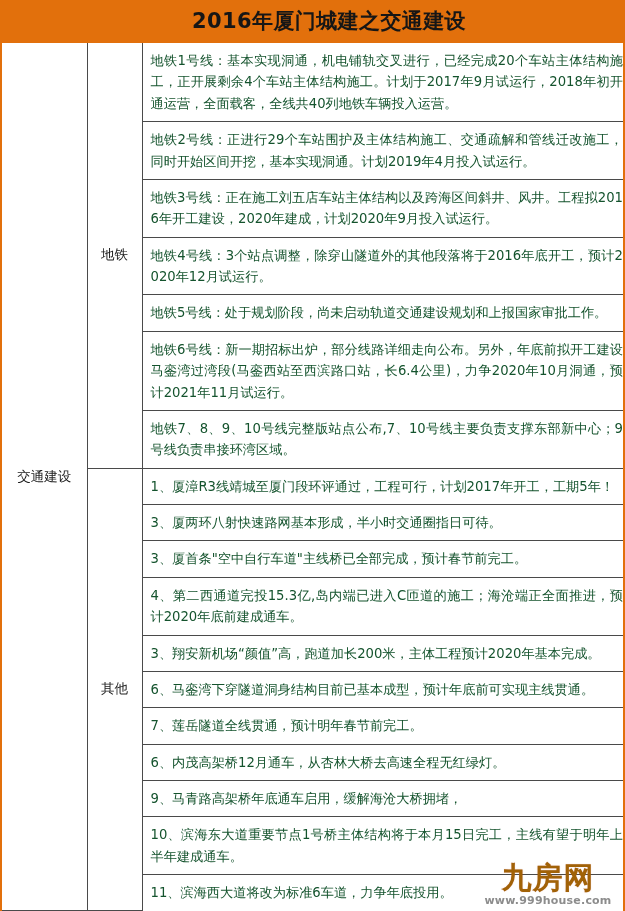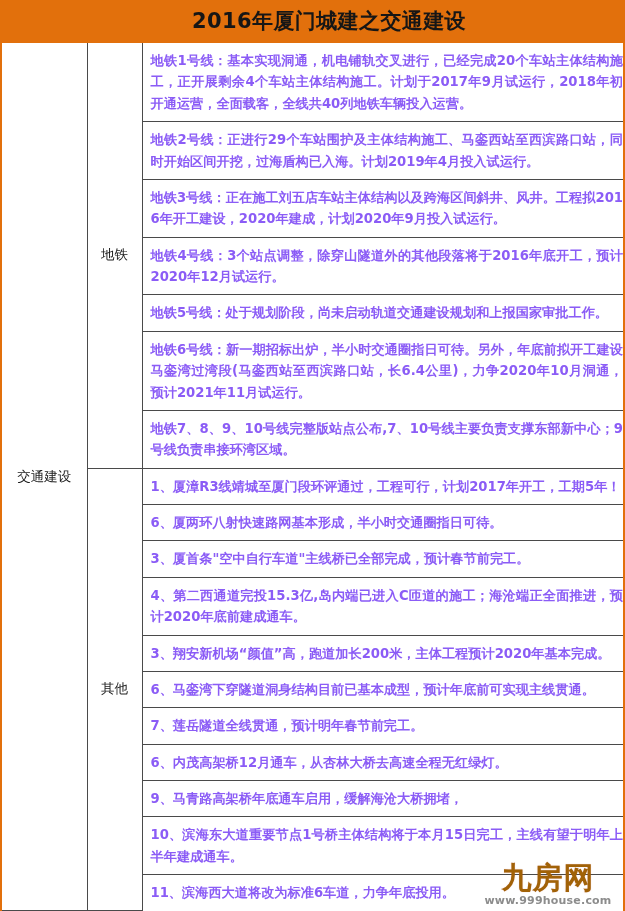--- a/index.html
+++ b/index.html
@@ -92,25 +92,24 @@
     width: 55px;
     text-align: center;
     font-size: 13.5px;
     color: #1a1a1a;
     padding: 11px 2px;
   }
   .col-body {
     padding: 7px 0 7px 8px;
     font-size: 13.2px;
     line-height: 1.62;
-    color: #8b5cf6;
+    color: #14532d;
     text-align: justify;
     text-justify: inter-ideograph;
     word-break: break-all;
-    font-weight: bold;
   }
 
   
   .watermark {
     position: absolute;
     right: 6px;
     bottom: 4px;
     width: 142px;
     text-align: center;
     pointer-events: none;
@@ -147,44 +146,44 @@
   <div class="table-wrap">
     <table class="main">
       <tbody>
 
         <tr>
           <td class="col-cat" rowspan="18">交通建设</td>
           <td class="col-sub" rowspan="7">地铁</td>
           <td class="col-body">地铁1号线：基本实现洞通，机电铺轨交叉进行，已经完成20个车站主体结构施工，正开展剩余4个车站主体结构施工。计划于2017年9月试运行，2018年初开通运营，全面载客，全线共40列地铁车辆投入运营。</td>
         </tr>
         <tr>
-          <td class="col-body">地铁2号线：正进行29个车站围护及主体结构施工、马銮西站至西滨路口站，同时开始区间开挖，过海盾构已入海。计划2019年4月投入试运行。</td>
+          <td class="col-body">地铁2号线：正进行29个车站围护及主体结构施工、交通疏解和管线迁改施工，同时开始区间开挖，基本实现洞通。计划2019年4月投入试运行。</td>
         </tr>
         <tr>
           <td class="col-body">地铁3号线：正在施工刘五店车站主体结构以及跨海区间斜井、风井。工程拟2016年开工建设，2020年建成，计划2020年9月投入试运行。</td>
         </tr>
         <tr>
           <td class="col-body">地铁4号线：3个站点调整，除穿山隧道外的其他段落将于2016年底开工，预计2020年12月试运行。</td>
         </tr>
         <tr>
           <td class="col-body">地铁5号线：处于规划阶段，尚未启动轨道交通建设规划和上报国家审批工作。</td>
         </tr>
         <tr>
-          <td class="col-body">地铁6号线：新一期招标出炉，半小时交通圈指日可待。另外，年底前拟开工建设马銮湾过湾段(马銮西站至西滨路口站，长6.4公里)，力争2020年10月洞通，预计2021年11月试运行。</td>
+          <td class="col-body">地铁6号线：新一期招标出炉，部分线路详细走向公布。另外，年底前拟开工建设马銮湾过湾段(马銮西站至西滨路口站，长6.4公里)，力争2020年10月洞通，预计2021年11月试运行。</td>
         </tr>
         <tr>
           <td class="col-body">地铁7、8、9、10号线完整版站点公布,7、10号线主要负责支撑东部新中心；9号线负责串接环湾区域。</td>
         </tr>
 
         <tr>
           <td class="col-sub" rowspan="11">其他</td>
           <td class="col-body">1、厦漳R3线靖城至厦门段环评通过，工程可行，计划2017年开工，工期5年！</td>
         </tr>
         <tr>
-          <td class="col-body">6、厦两环八射快速路网基本形成，半小时交通圈指日可待。</td>
+          <td class="col-body">3、厦两环八射快速路网基本形成，半小时交通圈指日可待。</td>
         </tr>
         <tr>
           <td class="col-body">3、厦首条"空中自行车道"主线桥已全部完成，预计春节前完工。</td>
         </tr>
         <tr>
           <td class="col-body">4、第二西通道完投15.3亿,岛内端已进入C匝道的施工；海沧端正全面推进，预计2020年底前建成通车。</td>
         </tr>
         <tr>
           <td class="col-body">3、翔安新机场“颜值”高，跑道加长200米，主体工程预计2020年基本完成。</td>
         </tr>

